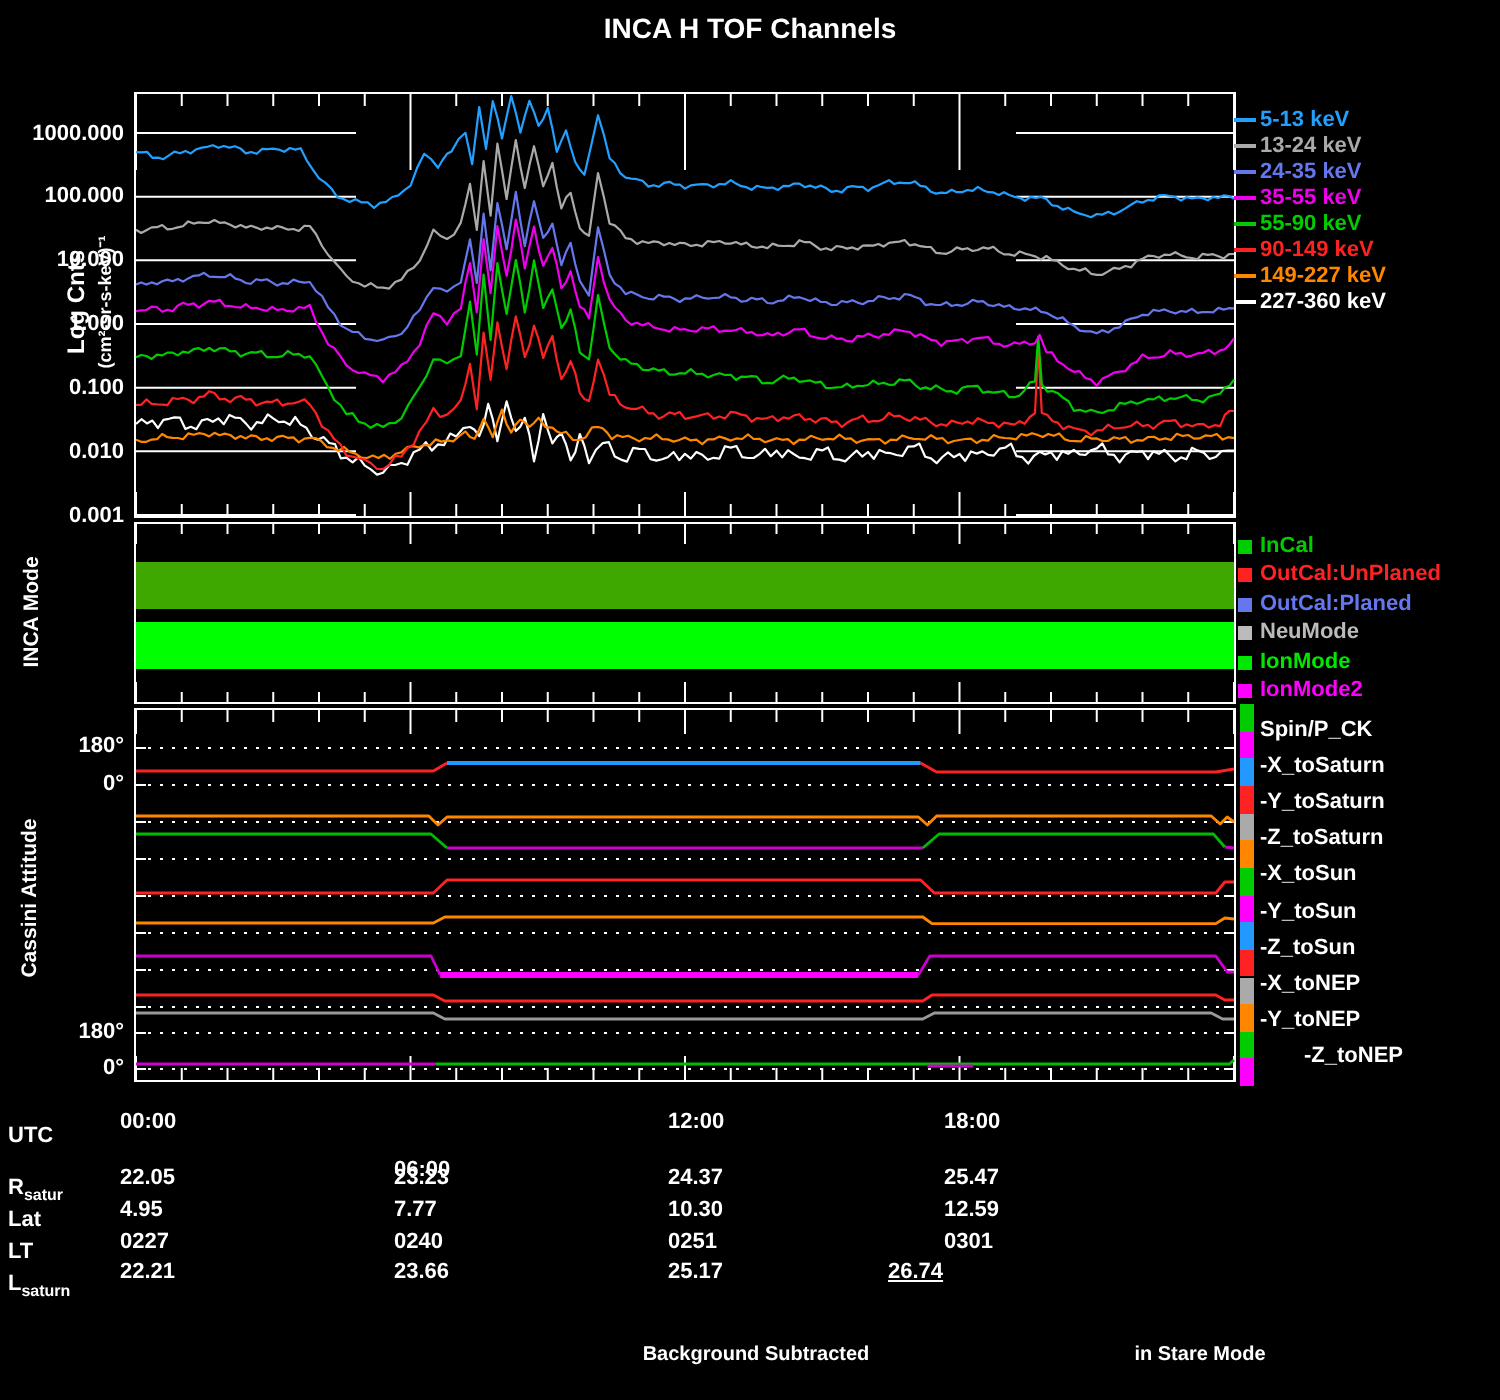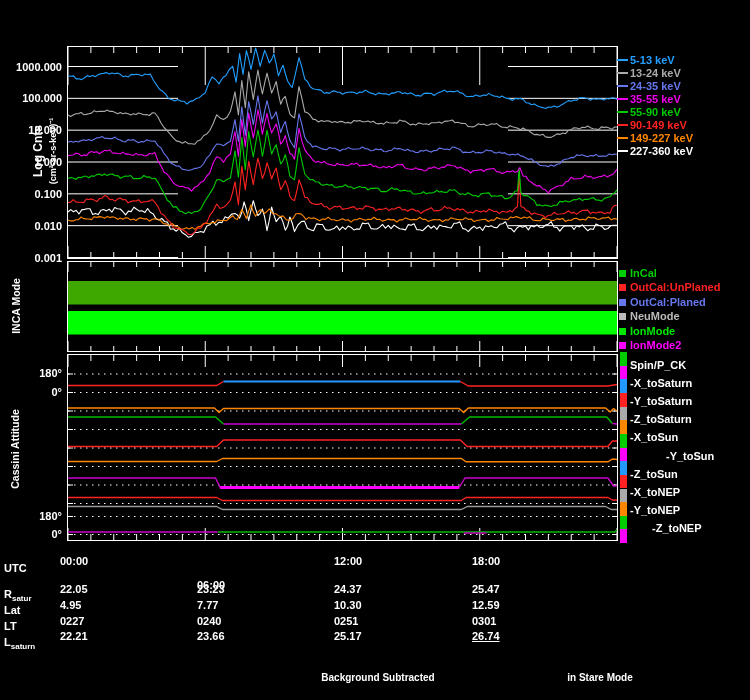--- a/index.html
+++ b/index.html
@@ -16,20 +16,21 @@
   .dash{position:absolute;width:11px;height:2px;}
   .strip-seg{position:absolute;left:620px;width:7px;}
   .cell{position:absolute;font-size:11px;white-space:nowrap;}
   sub{font-size:8px;}
 </style>
 </head>
 <body>
 
 <div id="stage">
 
+  <div class="abs ctr" style="left:375px;top:6px;font-size:14px;">INCA H TOF Channels</div>
 
   <div class="rot" style="left:38px;top:151px;font-size:12px;">Log Cnts</div>
   <div class="rot" style="left:52px;top:151px;font-size:9px;">(cm²-sr-s-keV)⁻¹</div>
   <div class="rot" style="left:16px;top:306px;font-size:10.5px;">INCA Mode</div>
   <div class="rot" style="left:15px;top:449px;font-size:10.5px;">Cassini Attitude</div>
 
   <svg id="tof-svg" style="left:67px;top:46px;" width="551" height="213" viewBox="0 0 551 213">
       <rect x="0.5" y="0.5" width="550" height="212" fill="none" stroke="#fff" stroke-width="1"></rect>
       <line x1="1" y1="1" x2="1" y2="39" stroke="#fff" stroke-width="1"></line>
       <line x1="1" y1="212" x2="1" y2="200" stroke="#fff" stroke-width="1"></line>
@@ -299,21 +300,21 @@
       <div class="mode-label" style="left: 630px; top: 339px; color: rgb(255, 0, 255);">IonMode2</div>
       <div class="ylab" style="top:367px;">180°</div>
       <div class="ylab" style="top:385.5px;">0°</div>
       <div class="ylab" style="top:509.5px;">180°</div>
       <div class="ylab" style="top:527.5px;">0°</div>
       <div class="att-label" style="left:630px;top:359px;">Spin/P_CK</div>
       <div class="att-label" style="left:630px;top:377.1px;">-X_toSaturn</div>
       <div class="att-label" style="left:630px;top:395.2px;">-Y_toSaturn</div>
       <div class="att-label" style="left:630px;top:413.3px;">-Z_toSaturn</div>
       <div class="att-label" style="left:630px;top:431.4px;">-X_toSun</div>
-      <div class="att-label" style="left:630px;top:449.5px;margin-left:36px;">-Y_toSun</div>
+      <div class="att-label" style="left:630px;top:449.5px;">-Y_toSun</div>
       <div class="att-label" style="left:630px;top:467.6px;">-Z_toSun</div>
       <div class="att-label" style="left:630px;top:485.70000000000005px;">-X_toNEP</div>
       <div class="att-label" style="left:630px;top:503.8px;">-Y_toNEP</div>
       <div class="att-label" style="left:652px;top:521.9px;">-Z_toNEP</div>
       <div class="strip-seg" style="top:352px;height:13.65px;background:#00CC00;"></div>
       <div class="strip-seg" style="top:365.65px;height:13.65px;background:#FF00FF;"></div>
       <div class="strip-seg" style="top:379.3px;height:13.65px;background:#2299FF;"></div>
       <div class="strip-seg" style="top:392.95px;height:13.65px;background:#FF2222;"></div>
       <div class="strip-seg" style="top:406.6px;height:13.65px;background:#AAAAAA;"></div>
       <div class="strip-seg" style="top:420.25px;height:13.65px;background:#FF8700;"></div>
@@ -337,21 +338,21 @@
       <div class="cell" style="left:197px;top:599px;">7.77</div>
       <div class="cell" style="left:334px;top:599px;">10.30</div>
       <div class="cell" style="left:472px;top:599px;">12.59</div>
       <div class="cell" style="left:60px;top:615px;">0227</div>
       <div class="cell" style="left:197px;top:615px;">0240</div>
       <div class="cell" style="left:334px;top:615px;">0251</div>
       <div class="cell" style="left:472px;top:615px;">0301</div>
       <div class="cell" style="left:60px;top:630px;">22.21</div>
       <div class="cell" style="left:197px;top:630px;">23.66</div>
       <div class="cell" style="left:334px;top:630px;">25.17</div>
-      <div class="cell" style="left:472px;top:630px;text-decoration:underline;">26.74</div>
+      <div class="cell" style="left:444px;top:630px;text-decoration:underline;">26.74</div>
     </div>
 
   <div class="abs t11" style="left:4px;top:562px;">UTC</div>
   <div class="abs t11" style="left:4px;top:588px;"><span>R</span><sub>satur</sub></div>
   <div class="abs t11" style="left:4px;top:604px;">Lat</div>
   <div class="abs t11" style="left:4px;top:620px;">LT</div>
   <div class="abs t11" style="left:4px;top:636px;"><span>L</span><sub>saturn</sub></div>
 
   <div class="abs ctr t10" style="left:378px;top:672px;">Background Subtracted</div>
   <div class="abs ctr t10" style="left:600px;top:672px;">in Stare Mode</div>

